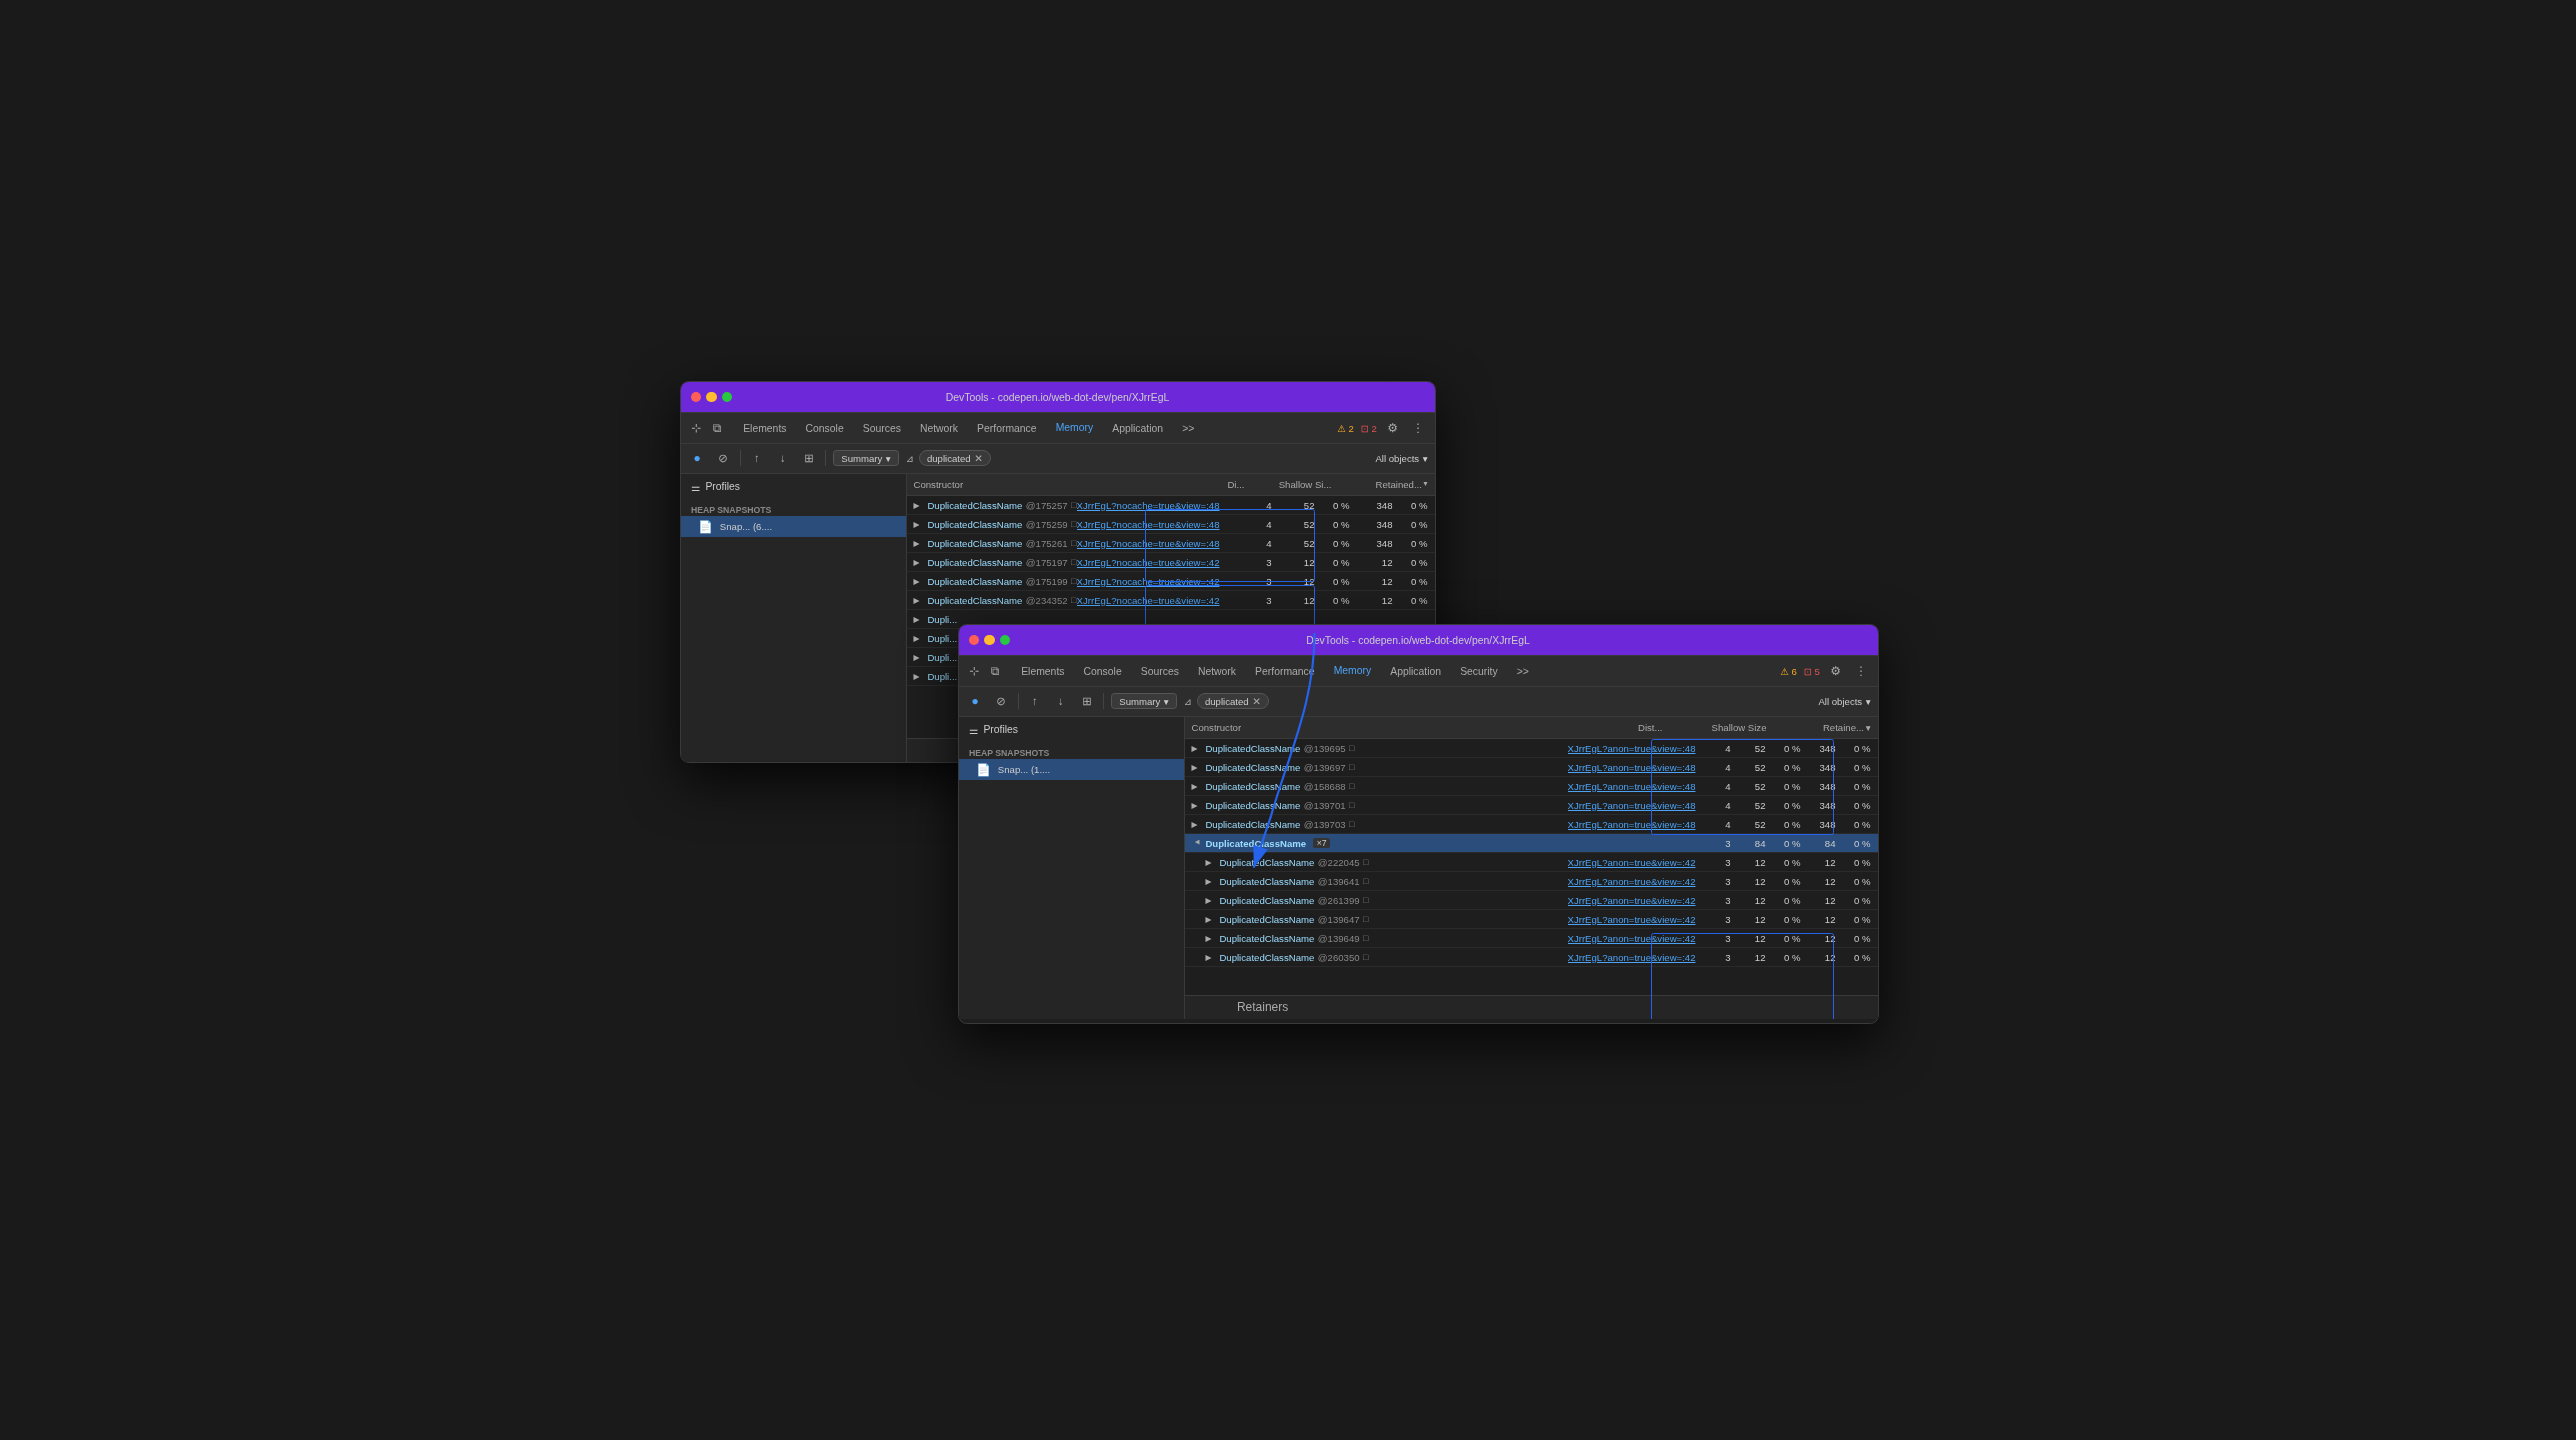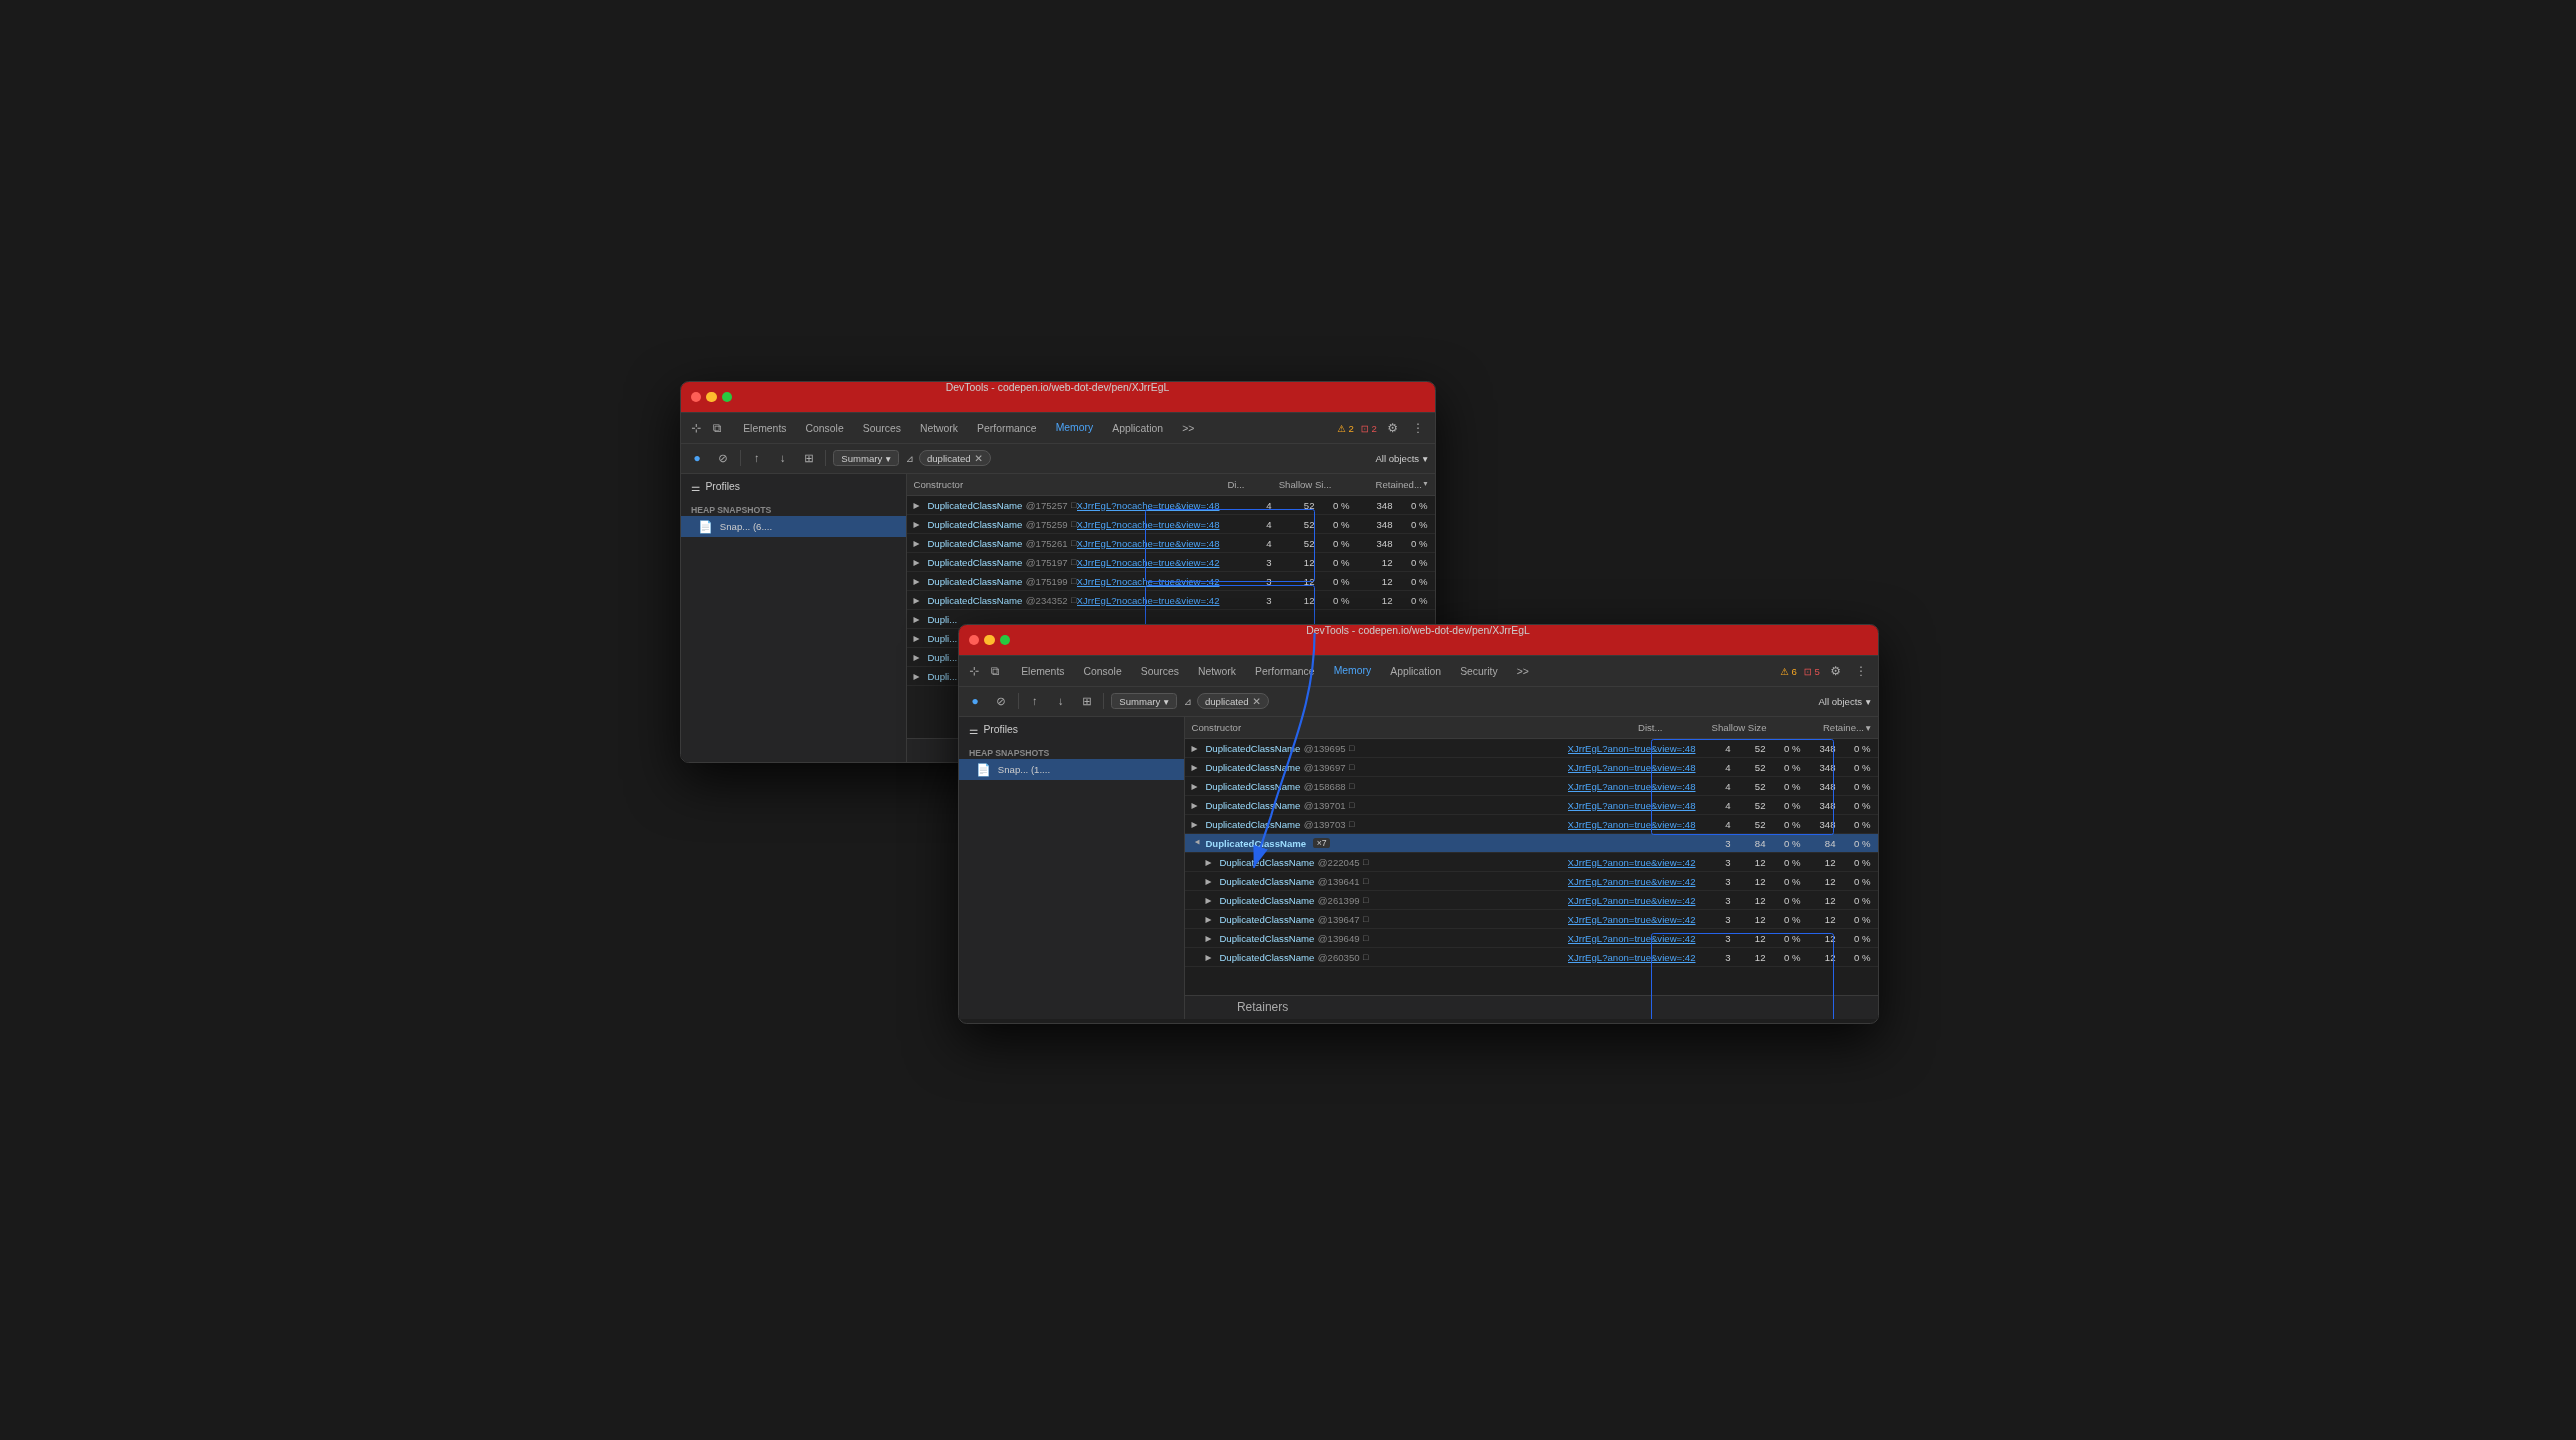--- a/index.html
+++ b/index.html
@@ -41,23 +41,24 @@
     .window-2 {
       top: 243px;
       left: 278px;
       width: 921px;
       height: 400px;
       z-index: 2;
     }
 
     
     .title-bar {
-      background: #b91c1c;
+      background: #6d28d9;
       height: 31px;
       display: flex;
+      align-items: center;
       padding: 0 10.4px;
       border-bottom: 0.9px solid #3a3a3a;
       position: relative;
     }
 
     .traffic-lights {
       display: flex;
       gap: 5.2px;
       align-items: center;
     }

